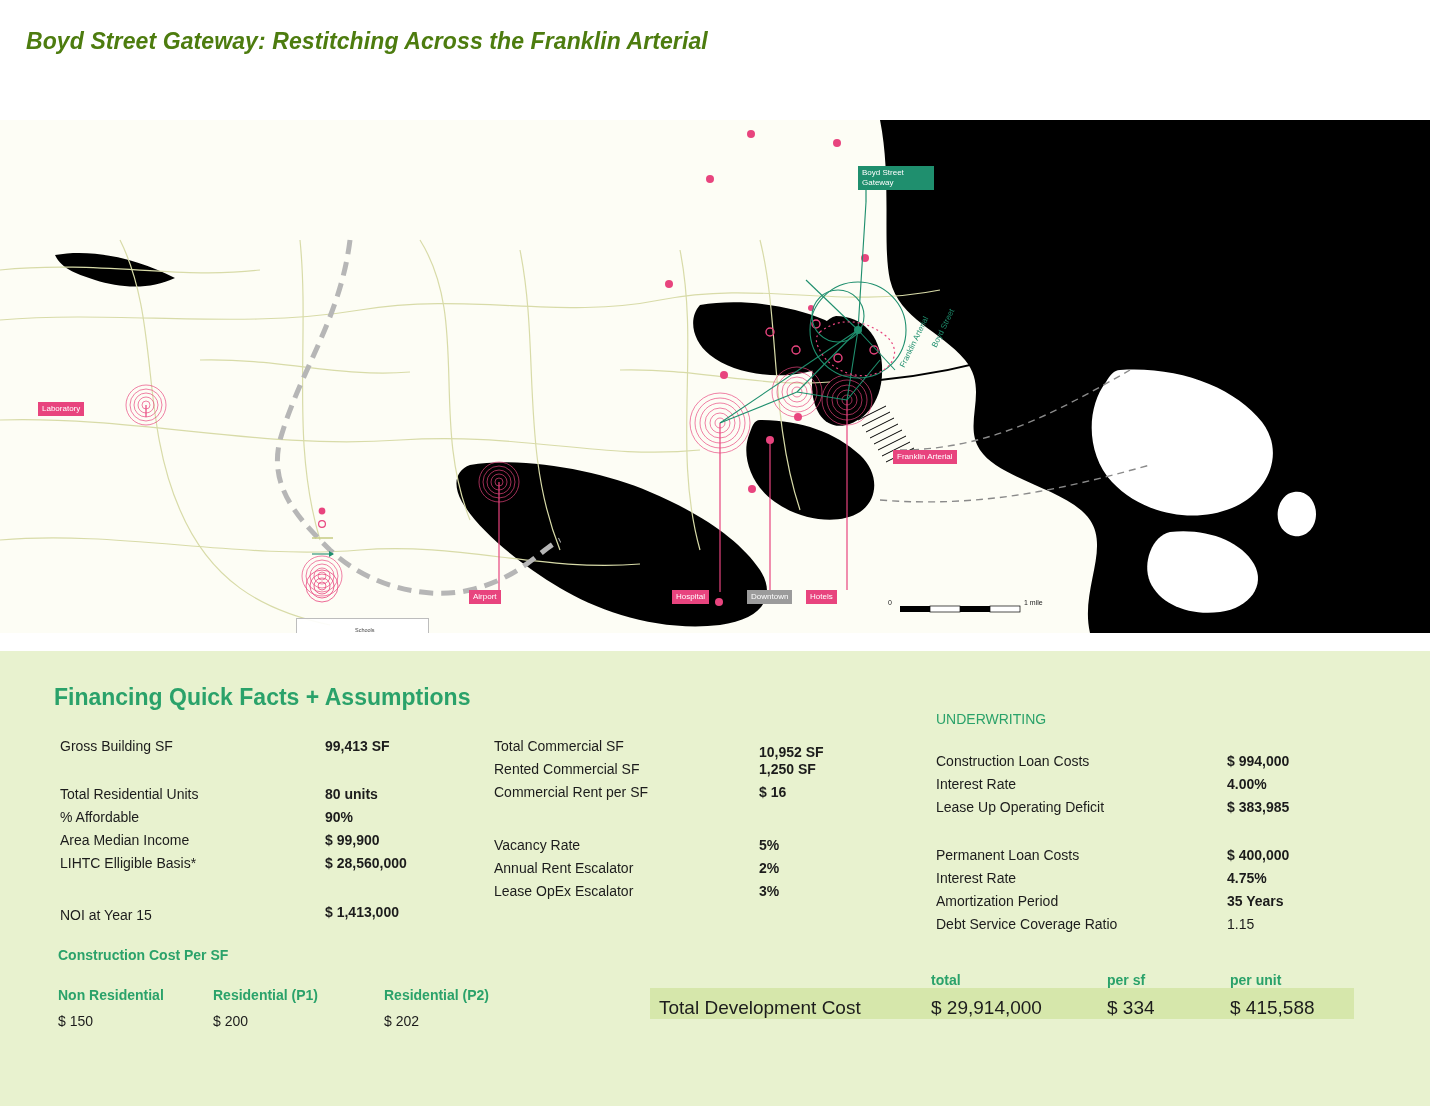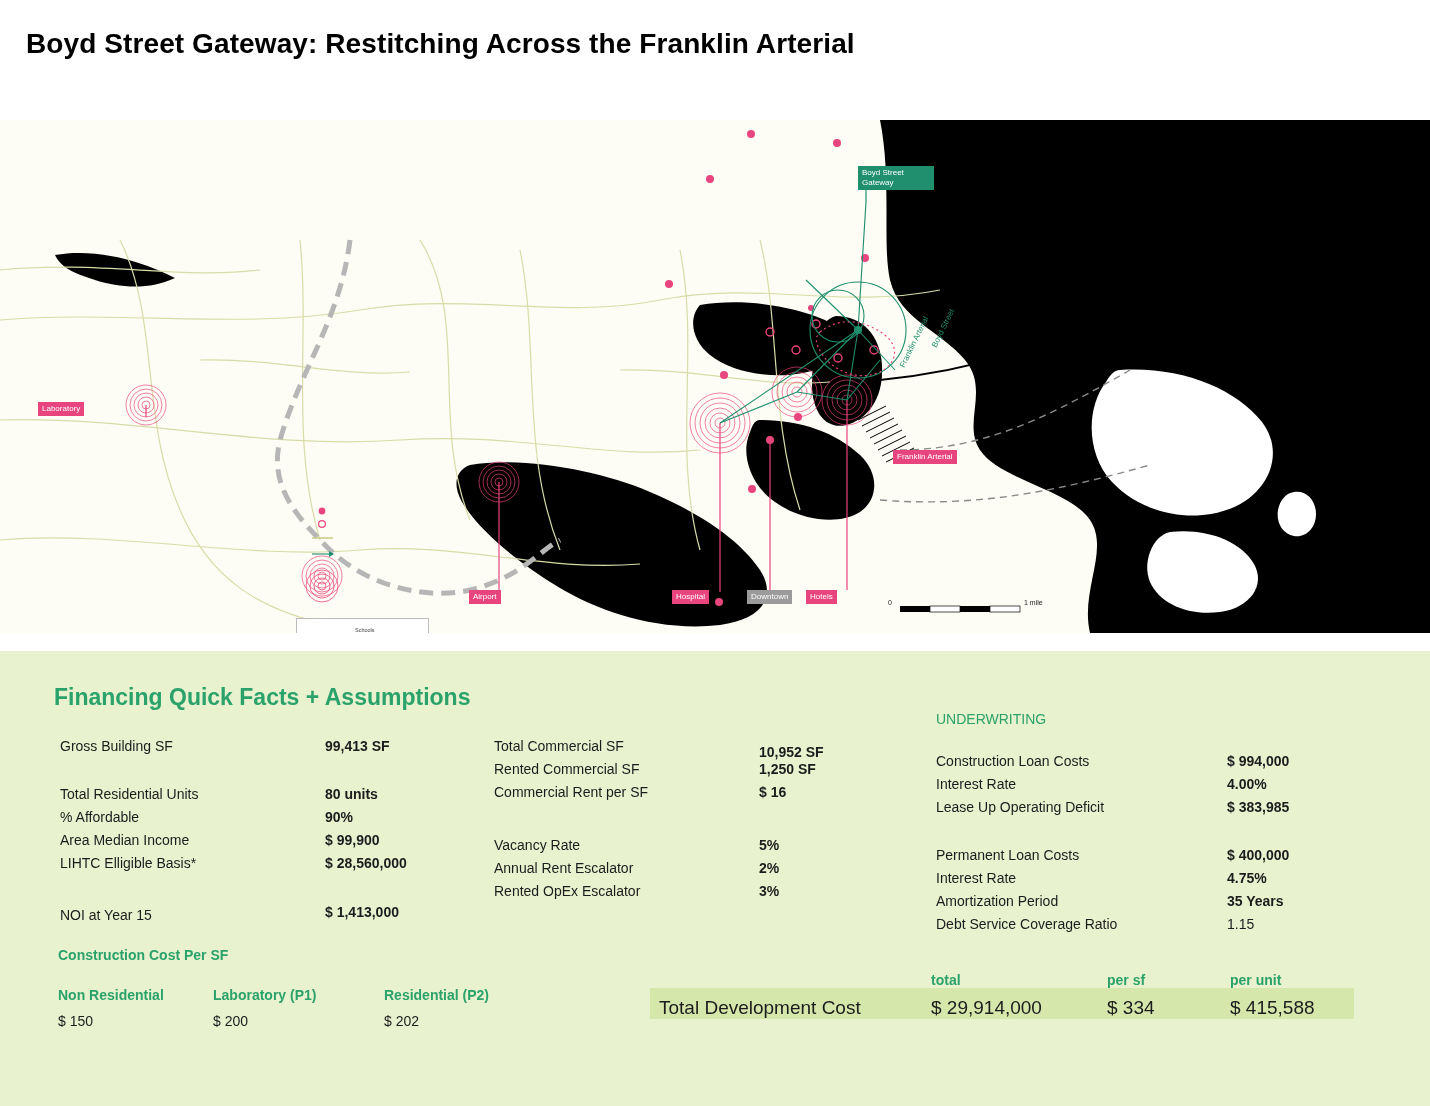--- a/index.html
+++ b/index.html
@@ -18,24 +18,25 @@
     position: relative;
     width: 1430px;
     height: 1106px;
   }
 
   
   .page-title {
     position: absolute;
     left: 26px;
     top: 28px;
-    font-size: 28px;
+    font-size: 23px;
     font-weight: bold;
-    color: #000000;
+    color: #4d7c0f;
     letter-spacing: 0.1px;
+    font-style: italic;
   }
 
   
   .map-wrap {
     position: absolute;
     left: 0;
     top: 120px;
     width: 1430px;
     height: 513px;
     background: #bef264;
@@ -396,42 +397,42 @@
     <div class="fact-value" style="left:325px; top:204px;">$ 28,560,000</div>
 
     <div class="fact-label" style="left:60px; top:256px;">NOI at Year 15</div>
     <div class="fact-value" style="left:325px; top:253px;">$ 1,413,000</div>
 
     <div class="sub-head" style="left:58px; top:296px;">Construction Cost Per SF</div>
 
     <div class="sub-head" style="left:58px; top:336px;">Non Residential</div>
     <div class="fact-value plain" style="left:58px; top:362px;">$ 150</div>
 
-    <div class="sub-head" style="left:213px; top:336px;">Laboratory (P1)</div>
+    <div class="sub-head" style="left:213px; top:336px;">Residential (P1)</div>
     <div class="fact-value plain" style="left:213px; top:362px;">$ 200</div>
 
     <div class="sub-head" style="left:384px; top:336px;">Residential (P2)</div>
     <div class="fact-value plain" style="left:384px; top:362px;">$ 202</div>
 
     <div class="fact-label" style="left:494px; top:87px;">Total Commercial SF</div>
     <div class="fact-value" style="left:759px; top:93px;">10,952 SF</div>
 
     <div class="fact-label" style="left:494px; top:110px;">Rented Commercial SF</div>
     <div class="fact-value" style="left:759px; top:110px;">1,250 SF</div>
 
     <div class="fact-label" style="left:494px; top:133px;">Commercial Rent per SF</div>
     <div class="fact-value" style="left:759px; top:133px;">$ 16</div>
 
     <div class="fact-label" style="left:494px; top:186px;">Vacancy Rate</div>
     <div class="fact-value" style="left:759px; top:186px;">5%</div>
 
     <div class="fact-label" style="left:494px; top:209px;">Annual Rent Escalator</div>
     <div class="fact-value" style="left:759px; top:209px;">2%</div>
 
-    <div class="fact-label" style="left:494px; top:232px;">Rented OpEx Escalator</div>
+    <div class="fact-label" style="left:494px; top:232px;">Lease OpEx Escalator</div>
     <div class="fact-value" style="left:759px; top:232px;">3%</div>
 
     <div class="fact-label" style="left:936px; top:102px;">Construction Loan Costs</div>
     <div class="fact-value" style="left:1227px; top:102px;">$ 994,000</div>
 
     <div class="fact-label" style="left:936px; top:125px;">Interest Rate</div>
     <div class="fact-value" style="left:1227px; top:125px;">4.00%</div>
 
     <div class="fact-label" style="left:936px; top:148px;">Lease Up Operating Deficit</div>
     <div class="fact-value" style="left:1227px; top:148px;">$ 383,985</div>

